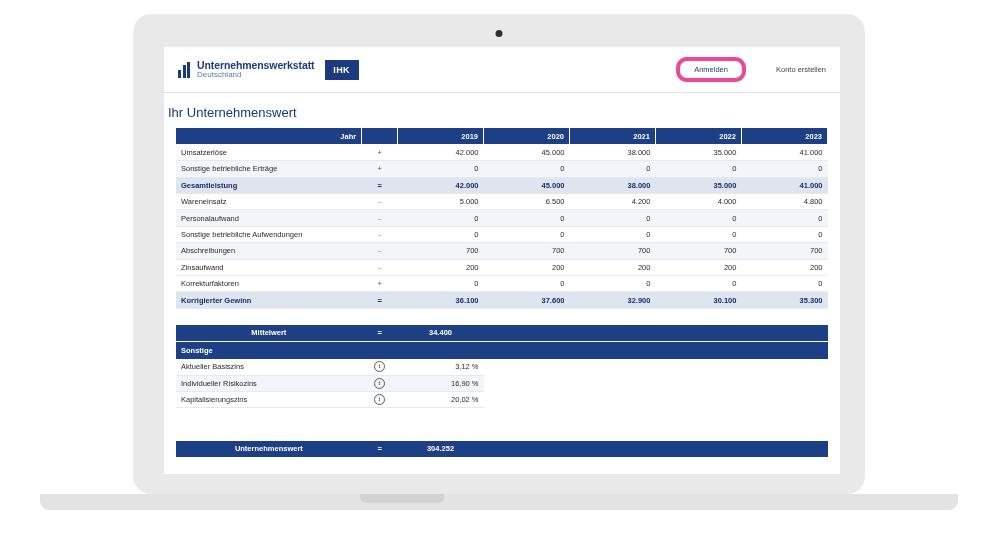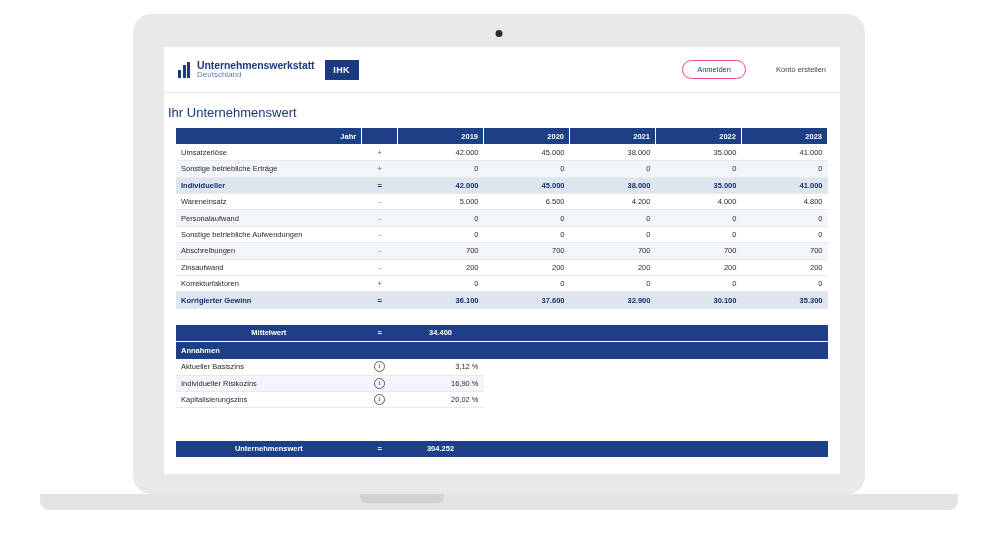--- a/index.html
+++ b/index.html
@@ -139,21 +139,21 @@
     letter-spacing: 0.3px;
   }
 
   .topbar-right {
     margin-left: auto;
     display: flex;
     align-items: center;
     gap: 14px;
   }
   .btn-login {
-    border: 1px solid #ec4899;
+    border: 4px solid #ec4899;
     color: #1b3a80;
     border-radius: 11px;
     font-size: 7.5px;
     padding: 4px 14px;
     background: #ffffff;
     white-space: nowrap;
   }
   .link-register {
     font-size: 7.5px;
     color: #444444;
@@ -332,21 +332,21 @@
                 <td class="lbl">Sonstige betriebliche Erträge</td>
                 <td class="sign">+</td>
                 <td class="num">0</td>
                 <td class="num">0</td>
                 <td class="num">0</td>
                 <td class="num">0</td>
                 <td class="num">0</td>
               </tr>
 
               <tr class="sum">
-                <td class="lbl">Individueller</td>
+                <td class="lbl">Gesamtleistung</td>
                 <td class="sign">=</td>
                 <td class="num">42.000</td>
                 <td class="num">45.000</td>
                 <td class="num">38.000</td>
                 <td class="num">35.000</td>
                 <td class="num">41.000</td>
               </tr>
 
               <tr class="odd">
                 <td class="lbl">Wareneinsatz</td>
@@ -424,21 +424,21 @@
               </tr>
 
               <tr class="band">
                 <td class="lbl">Mittelwert</td>
                 <td class="sign">=</td>
                 <td class="num">34.400</td>
                 <td colspan="4"></td>
               </tr>
 
               <tr class="section">
-                <td colspan="7">Annahmen</td>
+                <td colspan="7">Sonstige</td>
               </tr>
 
               <tr class="odd">
                 <td class="lbl">Aktueller Basiszins</td>
                 <td class="icon-cell"><span class="info-icon">i</span></td>
                 <td class="pct">3,12 %</td>
                 <td colspan="4" class="blank"></td>
               </tr>
 
               <tr class="even">

